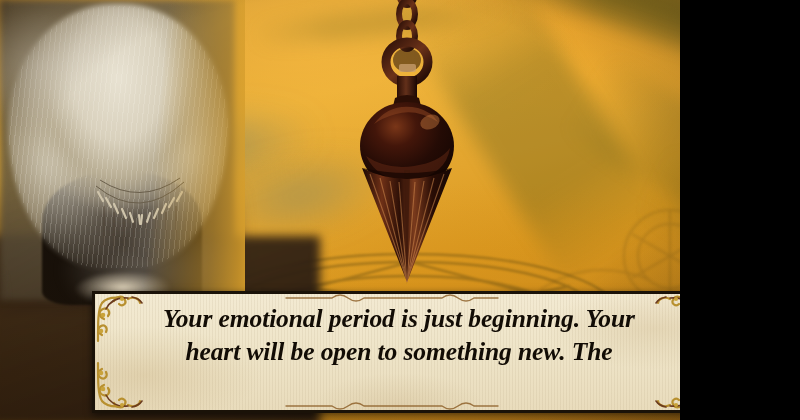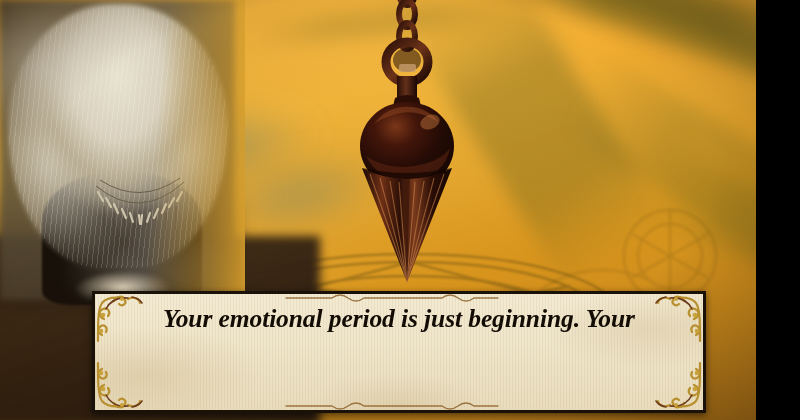--- a/index.html
+++ b/index.html
@@ -2,21 +2,21 @@
 <html><head>
 <meta charset="utf-8">
 <style>
   html, body {
     margin: 0;
     padding: 0;
     background: #000;
   }
   #scene {
     position: relative;
-    width: 756px;
+    width: 680px;
     height: 420px;
     overflow: hidden;
     font-family: "Liberation Serif", serif;
     background: #c8871f;
   }
 
   
   .bg-base {
     position: absolute;
     inset: 0;
@@ -418,20 +418,21 @@
     </svg>
   </div>
 
   <div class="vignette"></div>
 
   <div class="quote-box">
     <div class="quote-stain"></div>
 
     <div class="quote-text">
       <div>Your emotional period is just beginning.  Your</div>
+      <div>heart will be open to something new. The</div>
     </div>
 
     <div class="corner c-tl">
       <svg viewBox="0 0 54 54" xmlns="http://www.w3.org/2000/svg">
         <g fill="none" stroke="#b8902f" stroke-width="2.2" stroke-linecap="round">
           <path d="M6 50 C6 30 6 18 10 12 C14 7 22 6 30 7"></path>
           <path d="M10 44 c-4 -2 -5 -7 -1 -9 c4 -2 7 2 5 6"></path>
           <path d="M12 28 c-5 -2 -6 -8 -1 -10 c5 -2 8 3 5 7"></path>
           <path d="M22 10 c2 -5 9 -6 11 -1 c2 4 -3 7 -6 4"></path>
           <path d="M36 8 c6 -3 12 0 12 4"></path>

